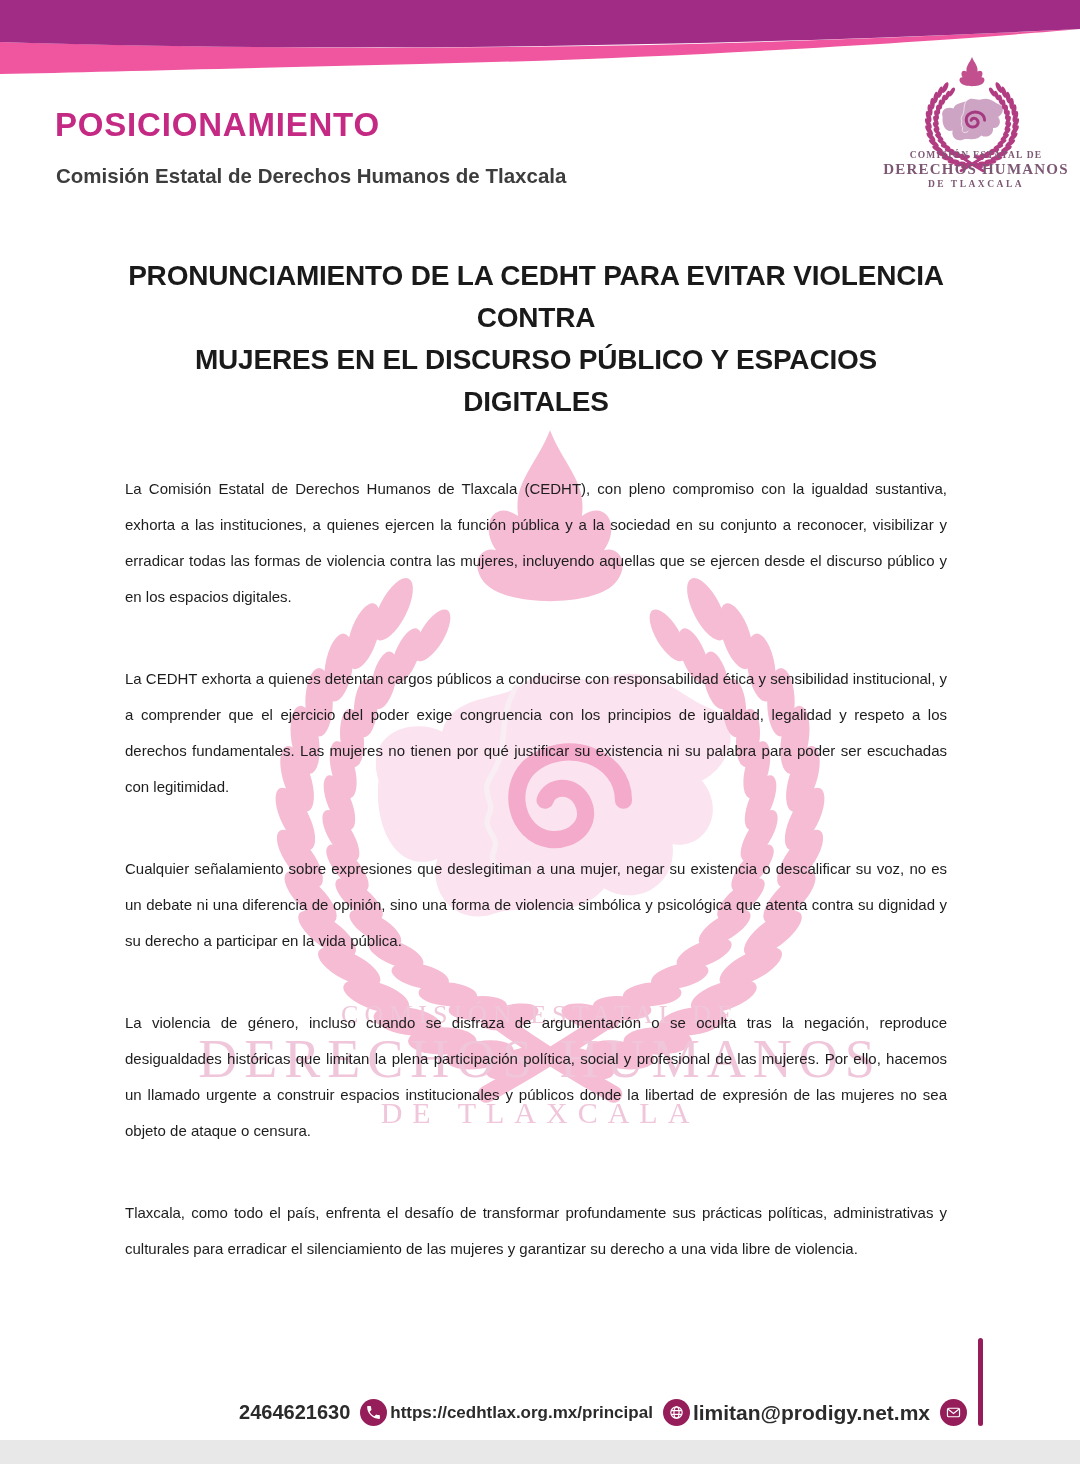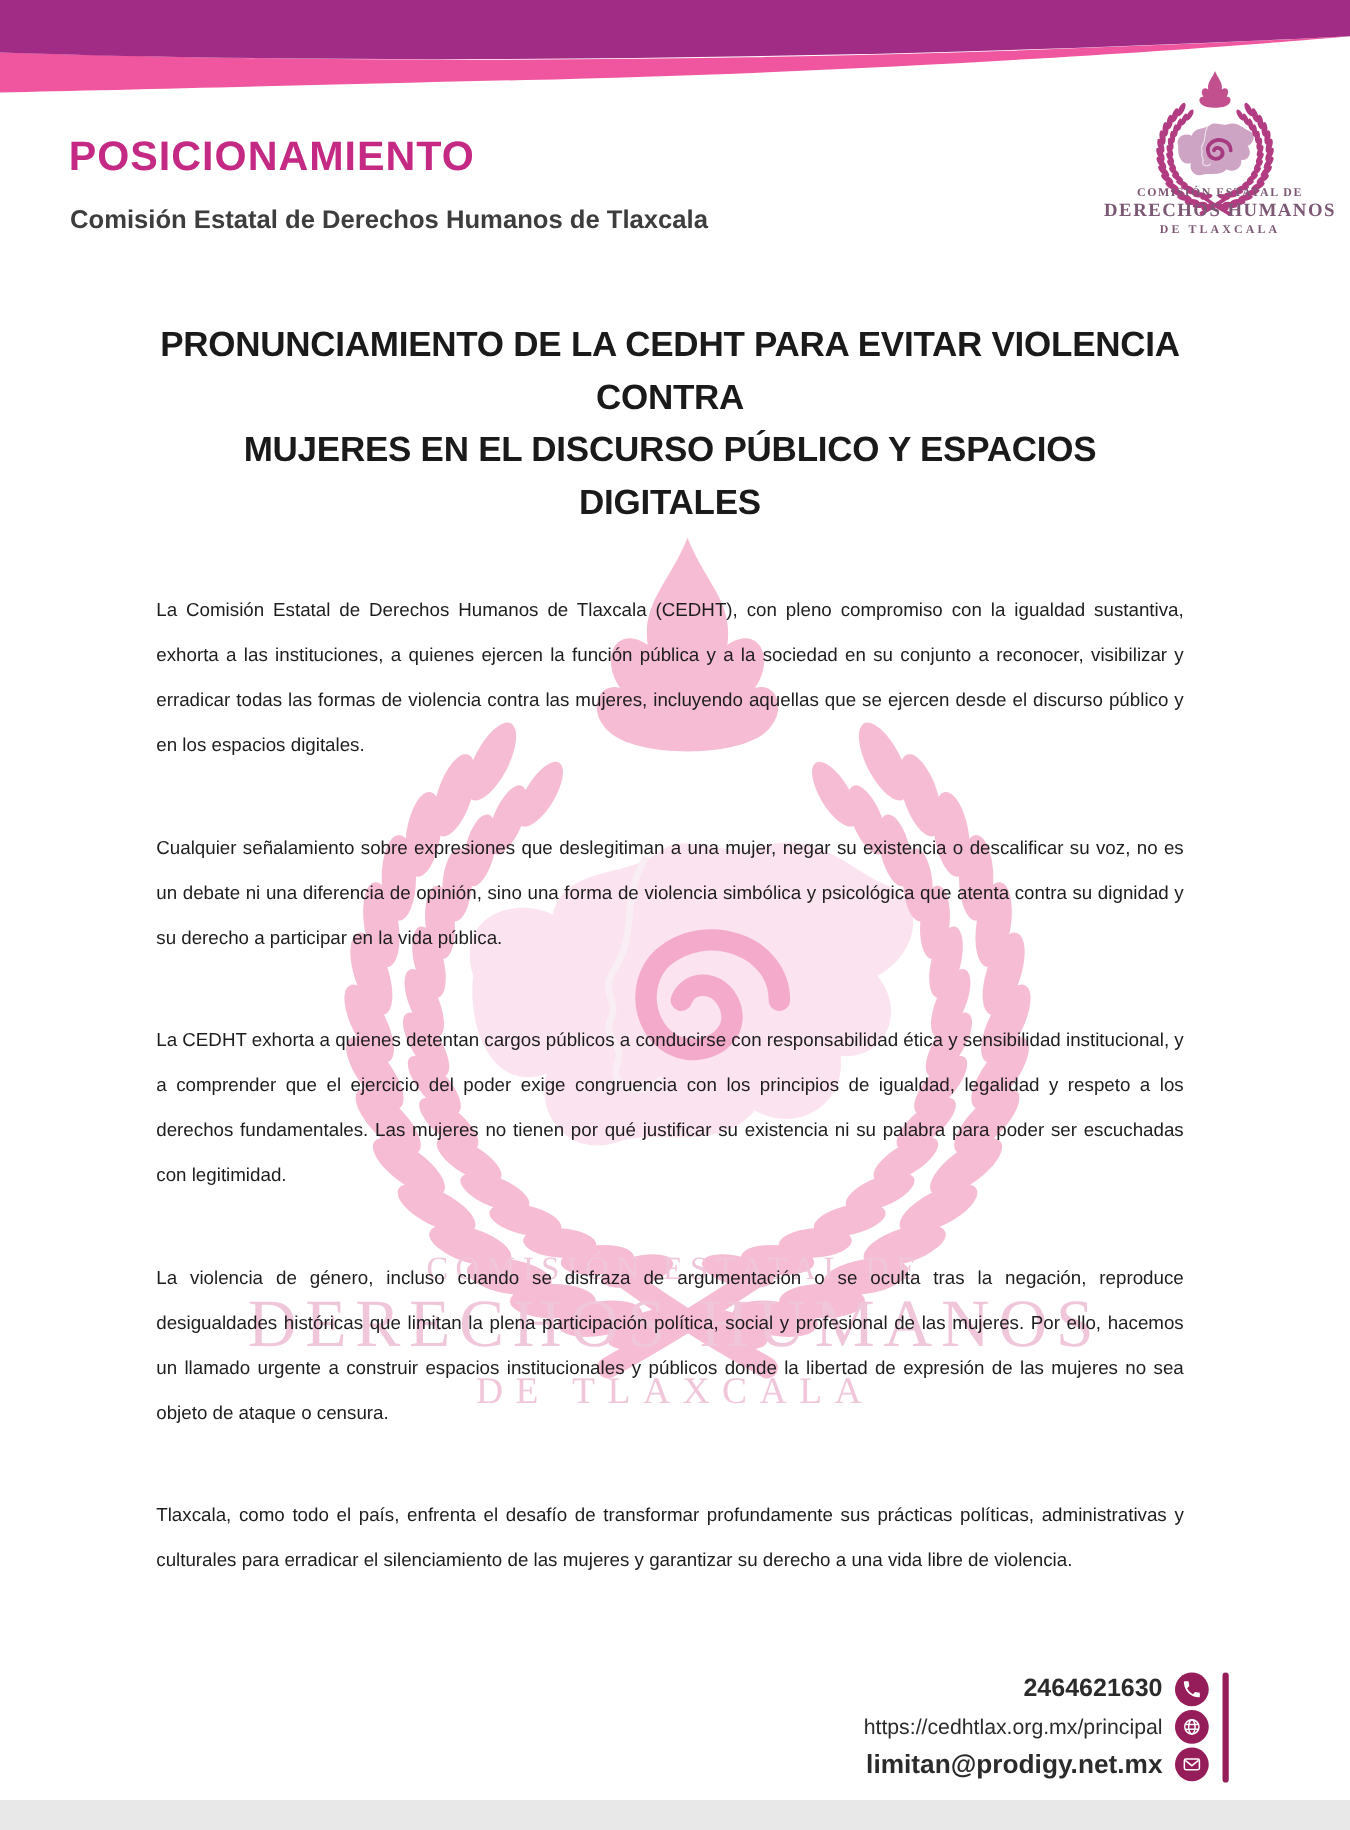--- a/index.html
+++ b/index.html
@@ -30,25 +30,25 @@
   .wm-l3{top:1096px;font-size:30px;letter-spacing:10px;}
   
   .main{position:absolute;left:125px;top:255px;width:822px;z-index:1;}
   .doc-title{margin:0 0 48px 0;text-align:center;font-size:28px;font-weight:700;
              line-height:42px;letter-spacing:-.2px;color:#1a1a1a;}
   .doc-title span{display:block;}
   .para{margin:0 0 46px 0;text-align:justify;font-size:15px;line-height:36px;
         color:var(--body-text,#1d1d1d);}
   
   .footer{position:absolute;top:1338px;right:97px;z-index:2;display:flex;gap:11px;}
-  .contact-col{display:flex;flex-direction:column;gap:3px;align-items:flex-end;}
+  .contact-col{display:flex;gap:3px;align-items:flex-end;}
   .contact-row{display:flex;justify-content:flex-end;align-items:center;gap:10px;
                color:var(--footer-text,#2b2b2b);}
   .c-phone{font-size:20px;font-weight:700;}
-  .c-web{font-size:17px;font-weight:400;margin-left:40px;}
+  .c-web{font-size:17px;font-weight:700;}
   .c-mail{font-size:21px;font-weight:700;}
   .icon-circle{width:27px;height:27px;border-radius:50%;flex:0 0 27px;
                background:var(--footer-accent,#951d5a);display:flex;align-items:center;justify-content:center;}
   .icon-circle svg{width:17px;height:17px;display:block;}
   .footer-bar{width:5px;height:88px;align-self:center;border-radius:3px;
               background:var(--footer-accent,#951d5a);}
 </style>
 </head>
 <body>
 
@@ -219,22 +219,22 @@
     <div class="wm-line wm-l2">DERECHOS HUMANOS</div>
     <div class="wm-line wm-l3">DE TLAXCALA</div>
   </div>
 
   <div class="main">
     <h1 class="doc-title">
       <span>PRONUNCIAMIENTO DE LA CEDHT PARA EVITAR VIOLENCIA CONTRA</span>
       <span>MUJERES EN EL DISCURSO PÚBLICO Y ESPACIOS DIGITALES</span>
     </h1>
     <p class="para">La Comisión Estatal de Derechos Humanos de Tlaxcala (CEDHT), con pleno compromiso con la igualdad sustantiva, exhorta a las instituciones, a quienes ejercen la función pública y a la sociedad en su conjunto a reconocer, visibilizar y erradicar todas las formas de violencia contra las mujeres, incluyendo aquellas que se ejercen desde el discurso público y en los espacios digitales.</p>
+    <p class="para">La CEDHT exhorta a quienes detentan cargos públicos a conducirse con responsabilidad ética y sensibilidad institucional, y a comprender que el ejercicio del poder exige congruencia con los principios de igualdad, legalidad y respeto a los derechos fundamentales. Las mujeres no tienen por qué justificar su existencia ni su palabra para poder ser escuchadas con legitimidad.</p>
     <p class="para">Cualquier señalamiento sobre expresiones que deslegitiman a una mujer, negar su existencia o descalificar su voz, no es un debate ni una diferencia de opinión, sino una forma de violencia simbólica y psicológica que atenta contra su dignidad y su derecho a participar en la vida pública.</p>
-    <p class="para">La CEDHT exhorta a quienes detentan cargos públicos a conducirse con responsabilidad ética y sensibilidad institucional, y a comprender que el ejercicio del poder exige congruencia con los principios de igualdad, legalidad y respeto a los derechos fundamentales. Las mujeres no tienen por qué justificar su existencia ni su palabra para poder ser escuchadas con legitimidad.</p>
     <p class="para">La violencia de género, incluso cuando se disfraza de argumentación o se oculta tras la negación, reproduce desigualdades históricas que limitan la plena participación política, social y profesional de las mujeres. Por ello, hacemos un llamado urgente a construir espacios institucionales y públicos donde la libertad de expresión de las mujeres no sea objeto de ataque o censura.</p>
     <p class="para">Tlaxcala, como todo el país, enfrenta el desafío de transformar profundamente sus prácticas políticas, administrativas y culturales para erradicar el silenciamiento de las mujeres y garantizar su derecho a una vida libre de violencia.</p>
   </div>
 
   <div class="footer">
     <div class="contact-col">
       <div class="contact-row">
         <span class="c-phone">2464621630</span>
         <span class="icon-circle">
           <svg viewBox="0 0 24 24">

